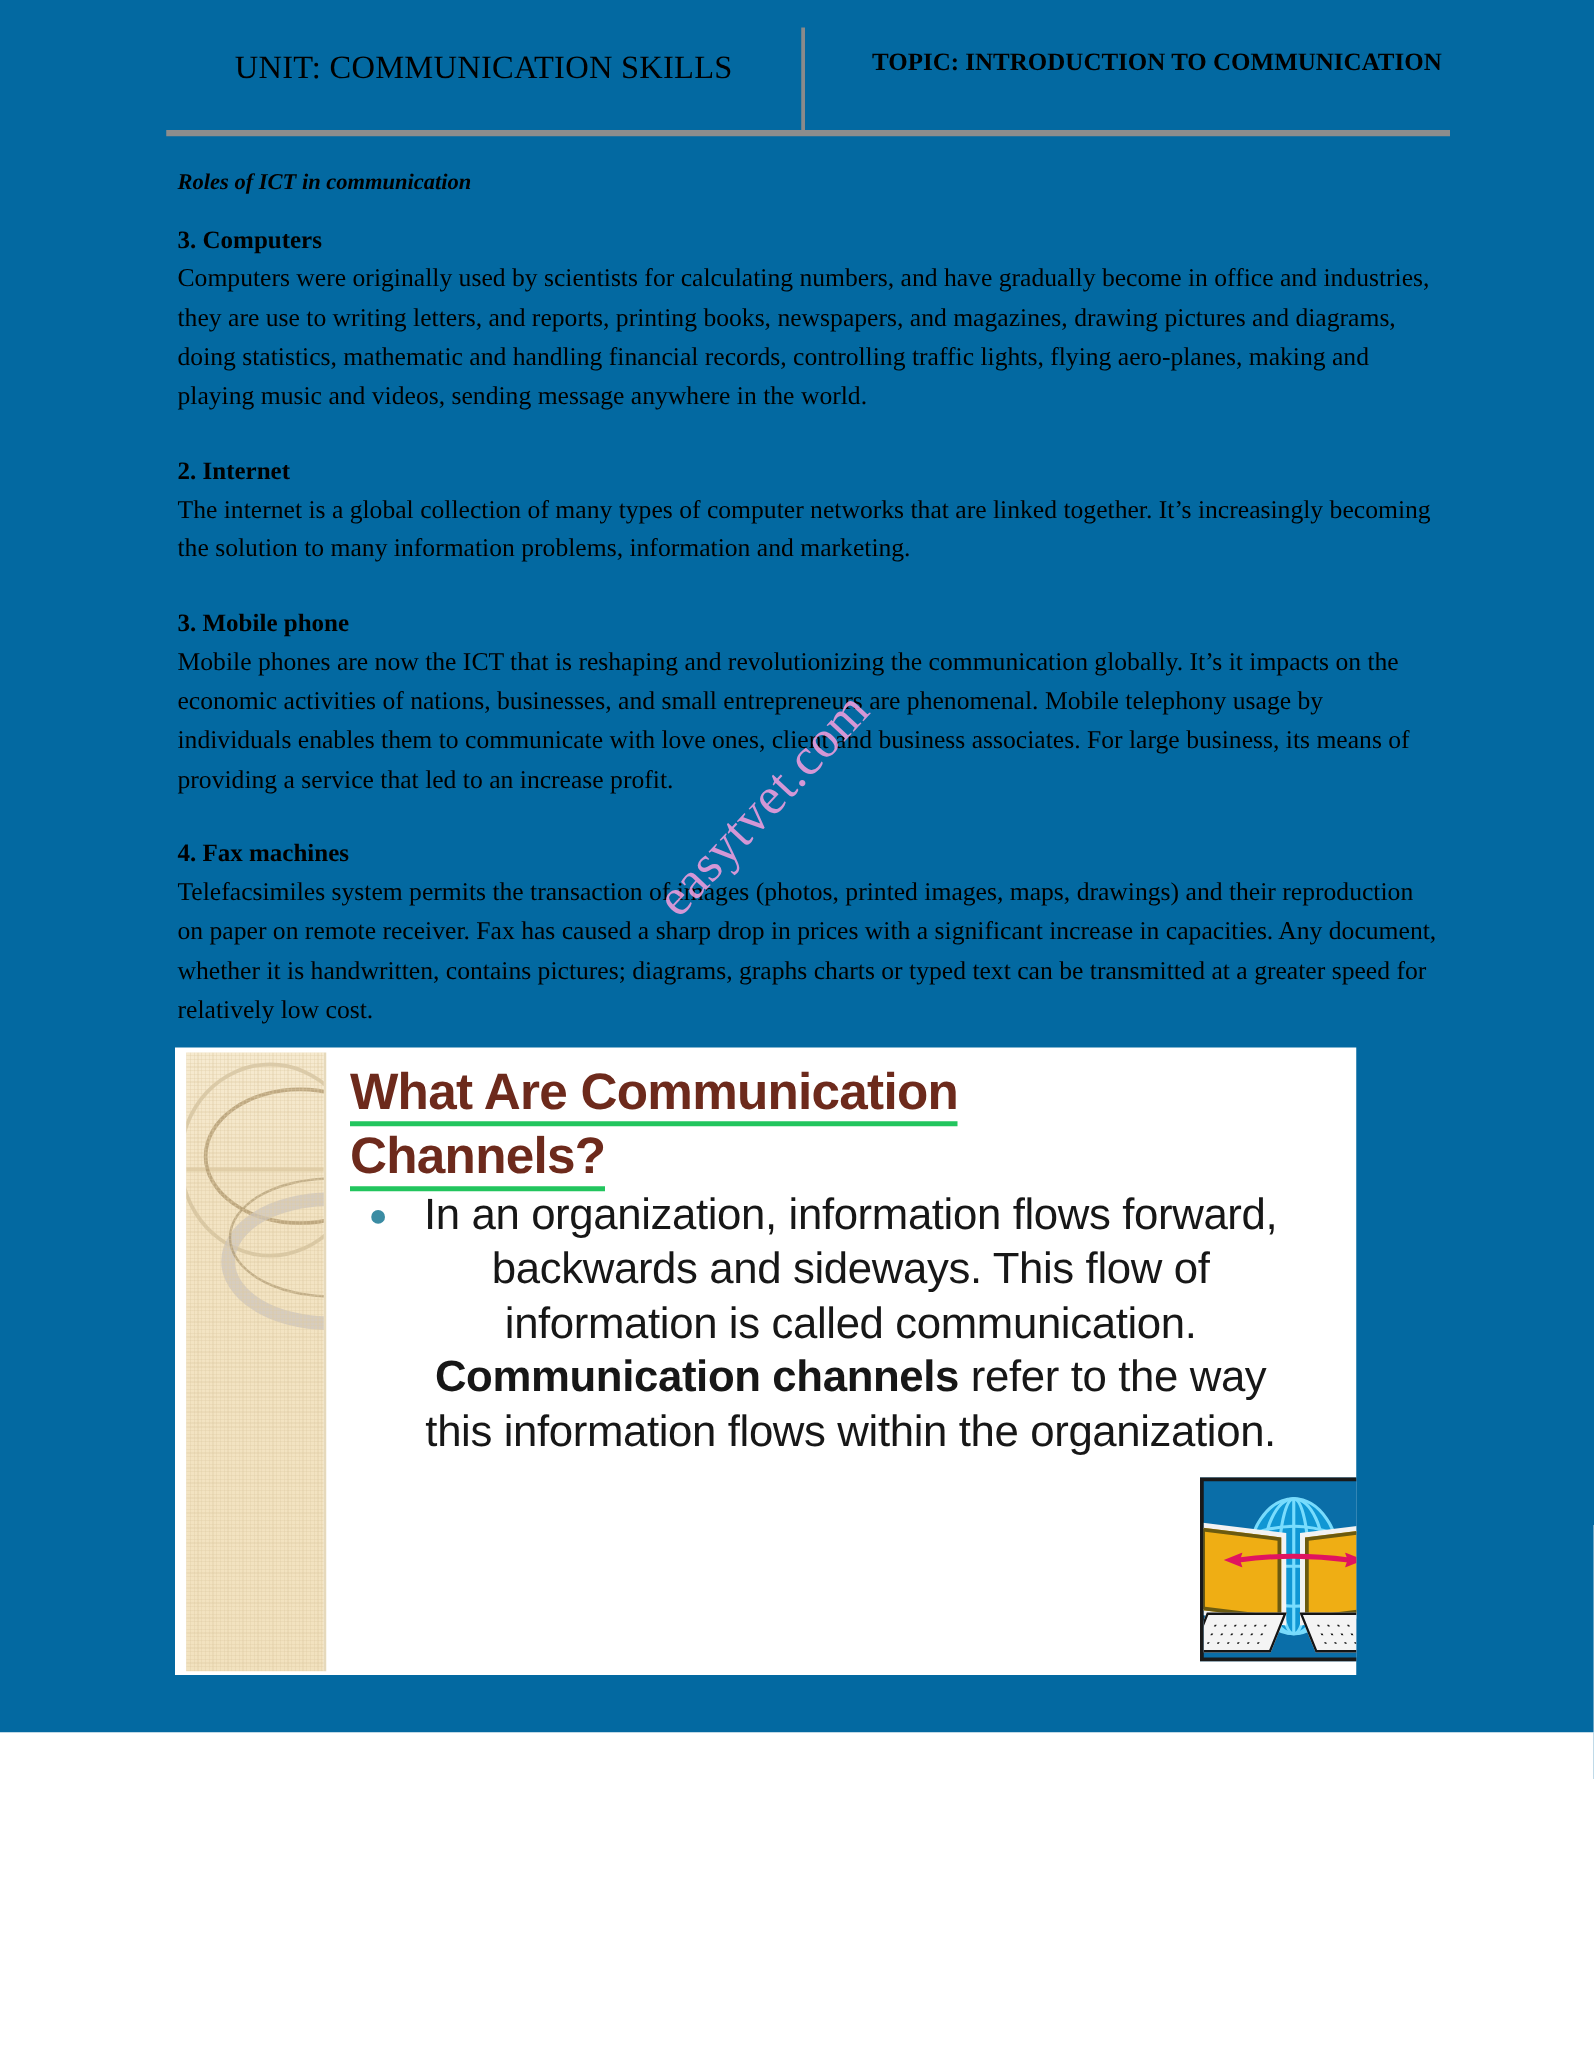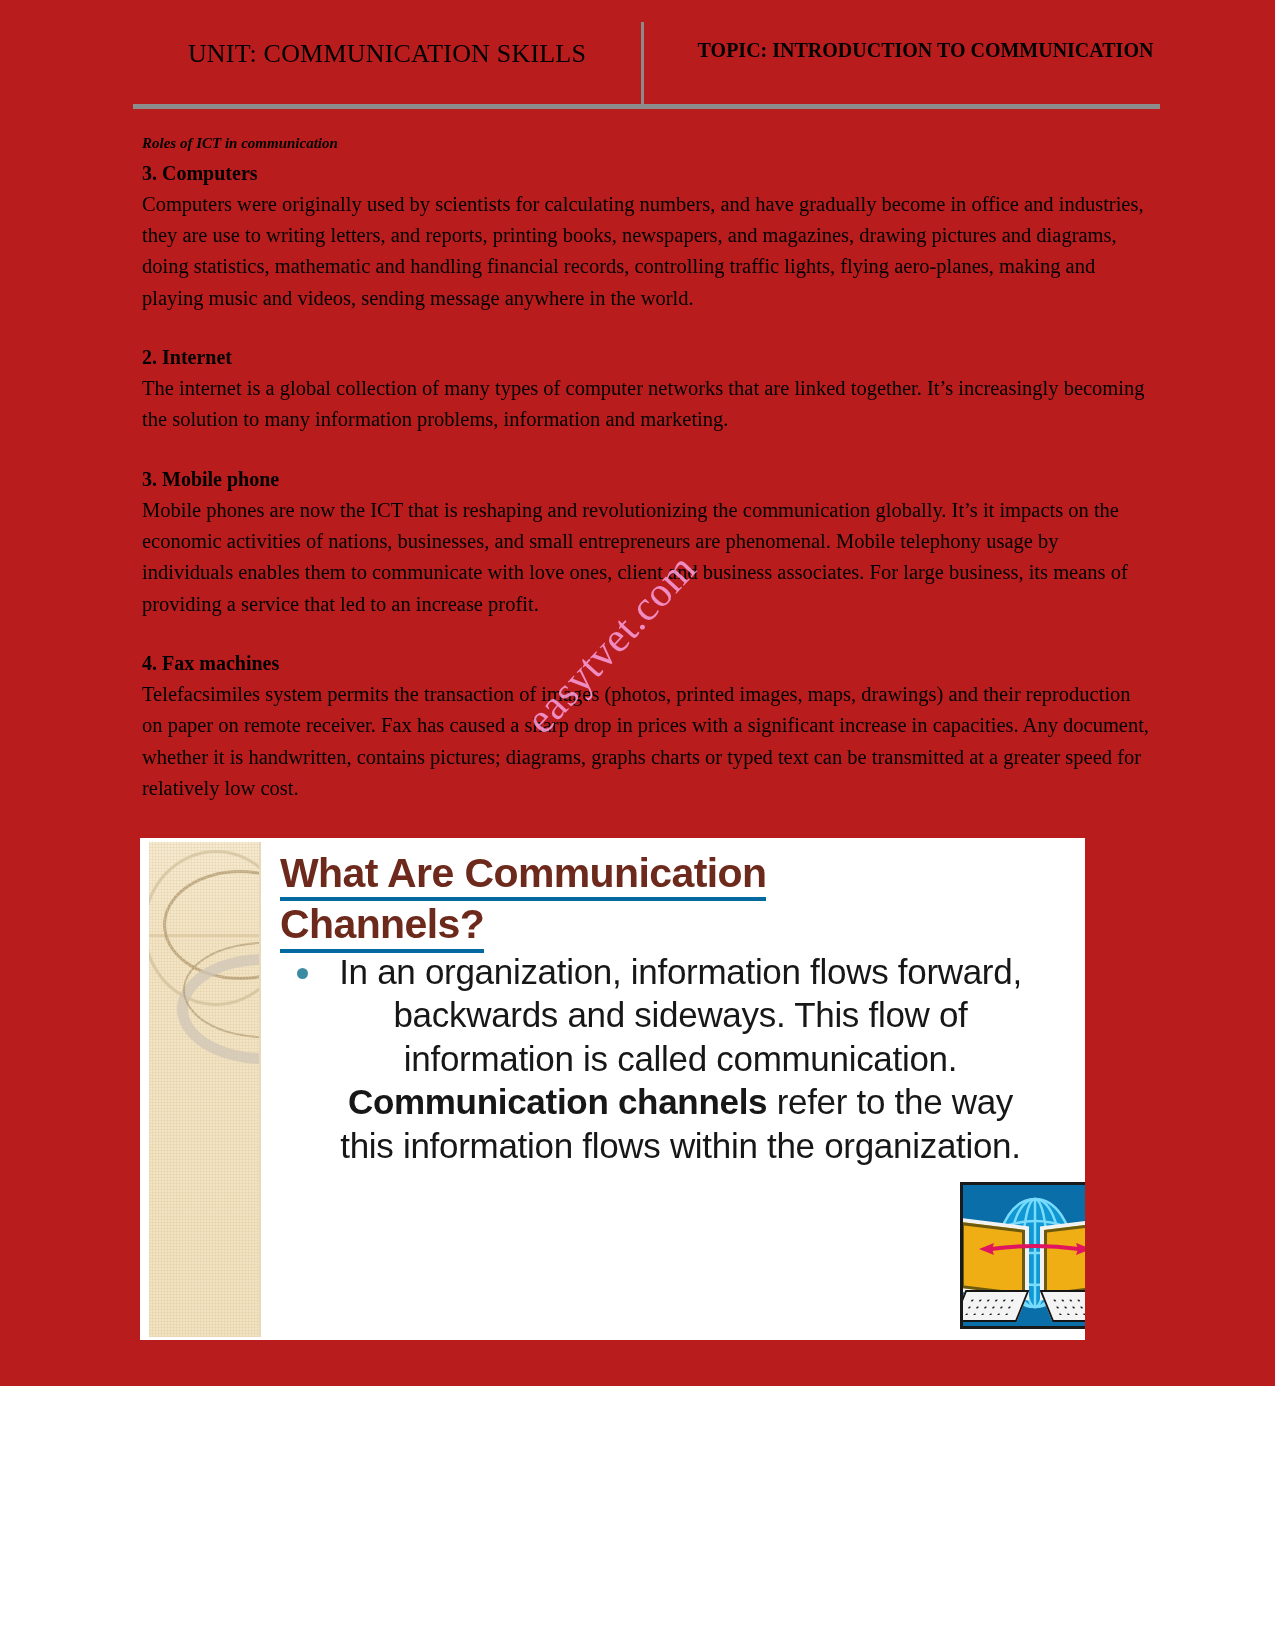--- a/index.html
+++ b/index.html
@@ -4,21 +4,21 @@
 <style>
   html, body {
     margin: 0;
     padding: 0;
     background: #ffffff;
   }
   .page {
     position: relative;
     width: 1275px;
     height: 1386px;
-    background: #b91c1c;
+    background: #0369a1;
     overflow: hidden;
     font-family: "Liberation Serif", "DejaVu Serif", serif;
     color: #000000;
   }
 
   
   .header {
     position: absolute;
     left: 133px;
     top: 22px;
@@ -64,24 +64,24 @@
   }
 
   
   .content {
     position: absolute;
     left: 142px;
     top: 134px;
     width: 1010px;
   }
   .subtitle-italic {
-    font-size: 15px;
+    font-size: 18px;
     font-weight: bold;
     font-style: italic;
-    margin: 0 0 6px 0;
+    margin: 0 0 22px 0;
     line-height: 1.3;
   }
   .sect-head {
     font-size: 20px;
     font-weight: bold;
     margin: 0 0 2px 0;
     line-height: 1.35;
   }
   .sect-body {
     font-size: 20.5px;
@@ -169,21 +169,21 @@
     width: 700px;
     font-family: "Liberation Sans", "DejaVu Sans", sans-serif;
     font-weight: bold;
     font-size: 41px;
     line-height: 1.13;
     color: #6d2a1c;
     letter-spacing: -0.6px;
   }
   .slide-title .tl {
     display: inline-block;
-    border-bottom: 4px solid #0369a1;
+    border-bottom: 4px solid #22c55e;
     padding-bottom: 1px;
   }
   .slide-bullet {
     position: absolute;
     left: 157px;
     top: 112px;
     width: 740px;
     display: flex;
     flex-direction: row;
     text-align: center;

